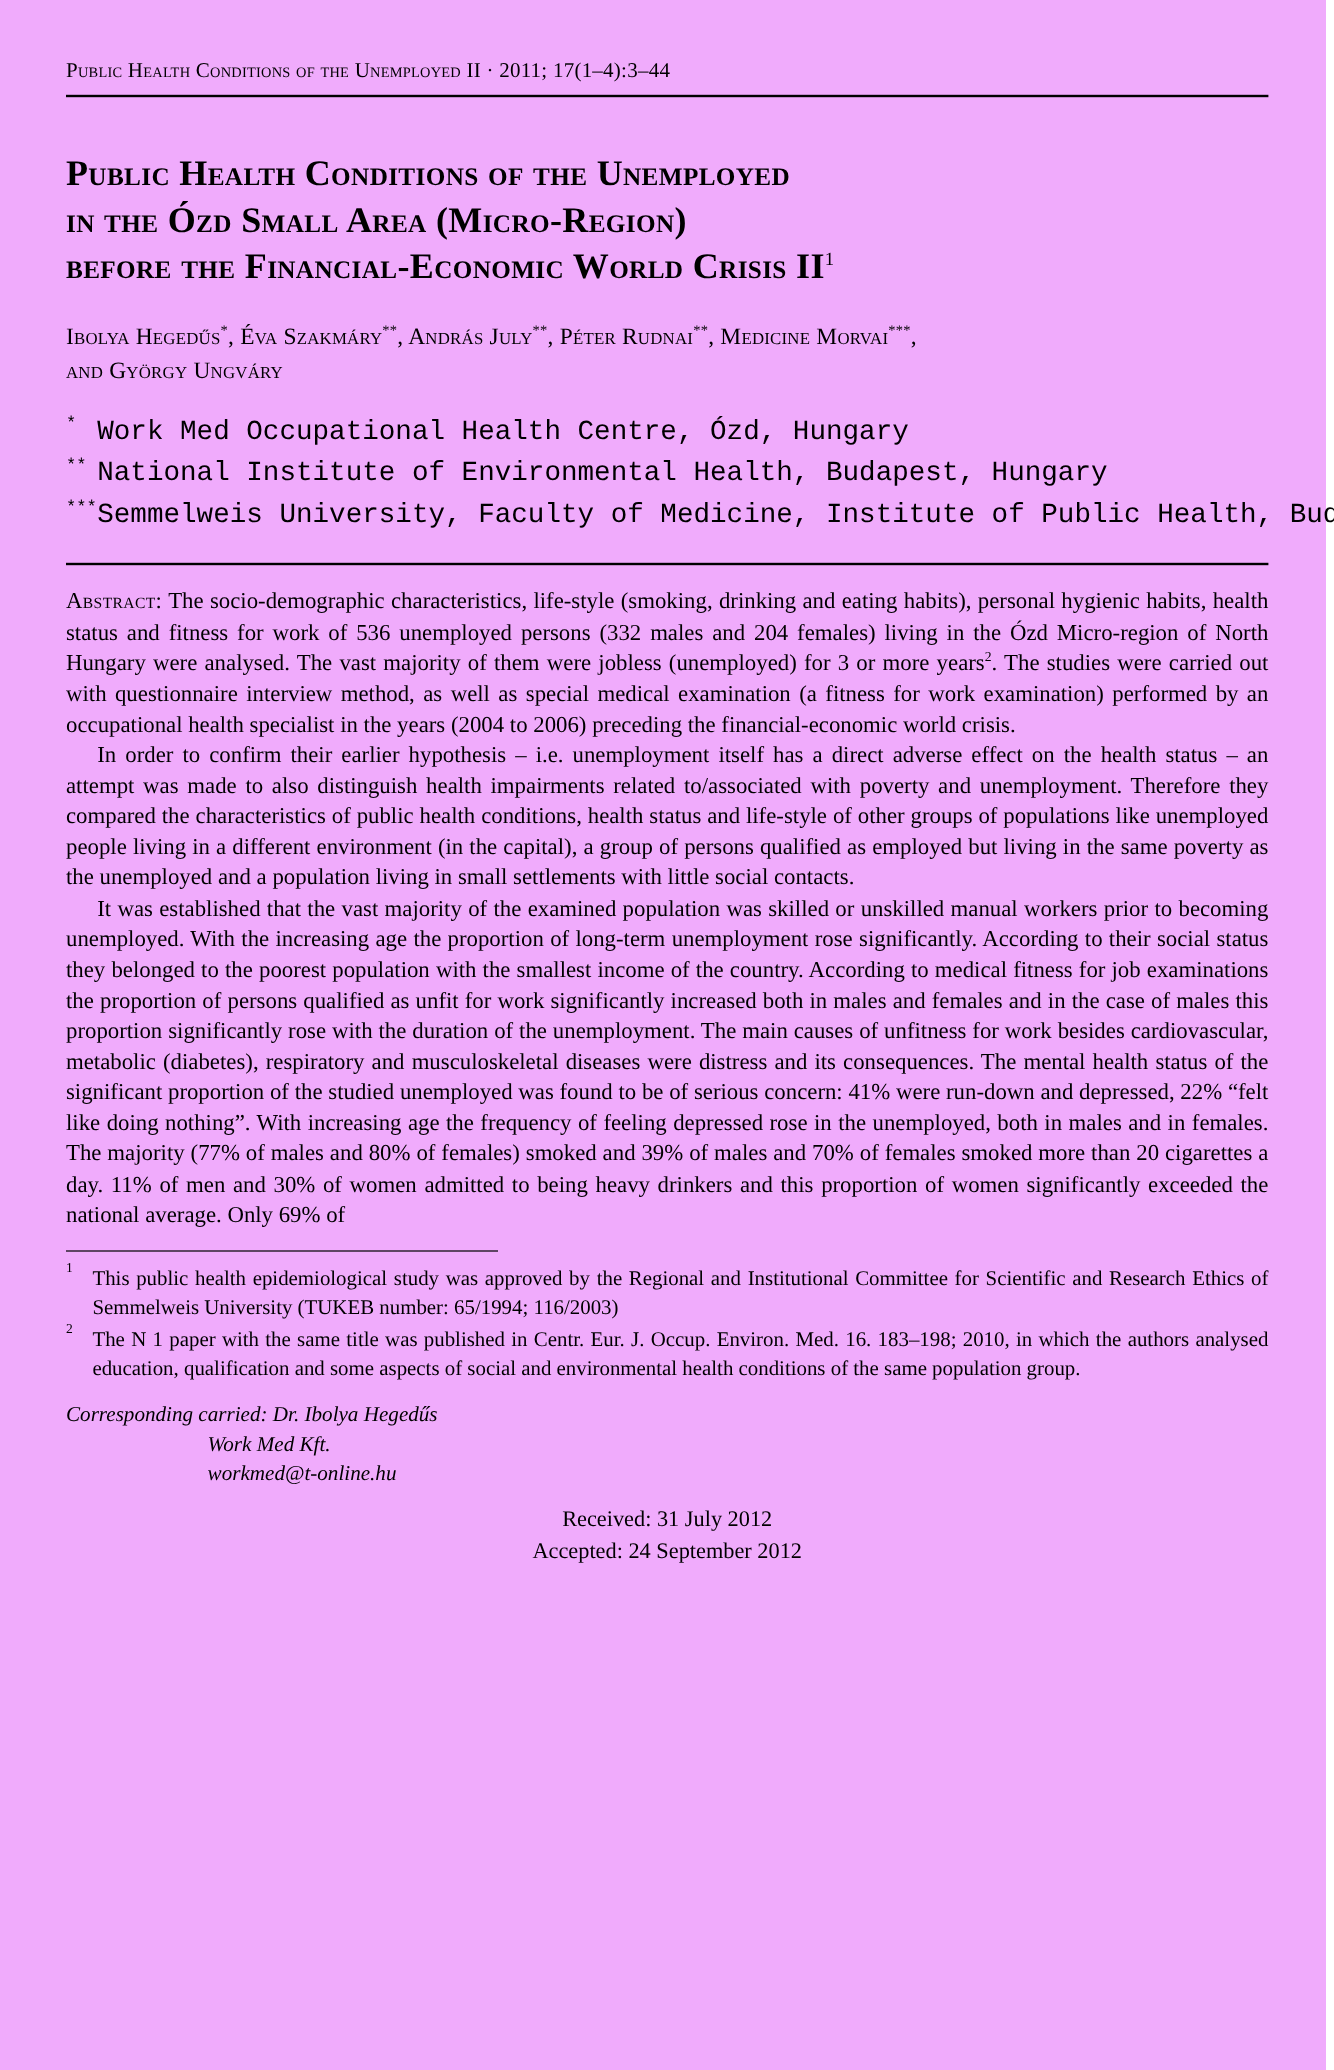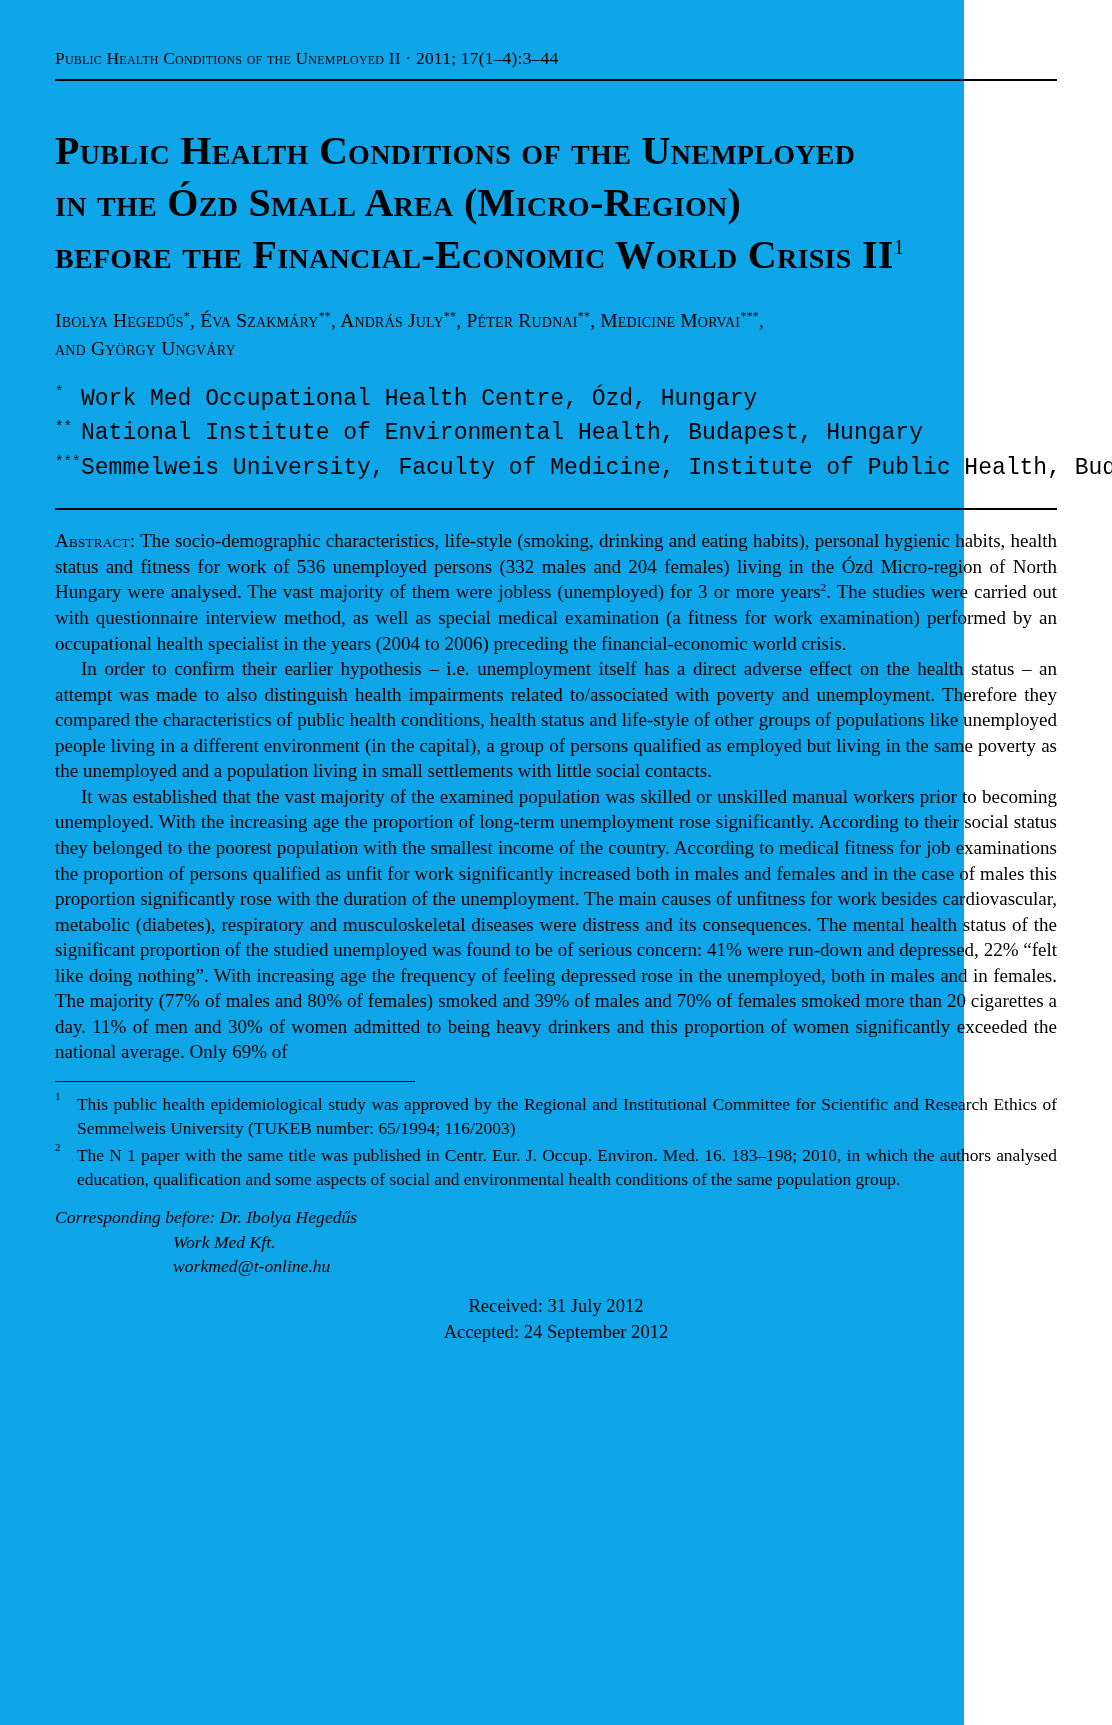--- a/index.html
+++ b/index.html
@@ -11,23 +11,23 @@
     width: 1112px;
     height: 1725px;
     font-family: "Liberation Serif", serif;
     color: #000000;
     position: relative;
     overflow: hidden;
   }
   .page {
     position: absolute;
     left: 0; top: 0;
-    width: 964px;
+    width: 1105px;
     height: 1725px;
-    background: #0ea5e9;
+    background: #f0abfc;
   }
   .content {
     position: absolute;
     left: 55px;
     top: 48px;
     width: 1002px;
   }
 
   
   .runhead {
@@ -39,21 +39,21 @@
   .sc { font-variant: small-caps; }
 
   .rule-top {
     border-top: 2.5px solid #000;
     margin-top: 2px;
     margin-bottom: 44px;
   }
 
   
   .title {
-    font-size: 40px;
+    font-size: 30px;
     line-height: 1.30;
     font-variant: small-caps;
     font-weight: bold;
     letter-spacing: 0.3px;
     margin-bottom: 26px;
   }
   .title sup {
     font-size: 0.52em;
     font-variant: normal;
     vertical-align: super;
@@ -195,21 +195,21 @@
     </div>
 
     <div class="fn-rule"></div>
 
     <div class="footnotes">
       <span class="fn"><span class="num">1</span><span>This public health epidemiological study was approved by the Regional and Institutional Committee for Scientific and Research Ethics of Semmelweis University (TUKEB number: 65/1994; 116/2003)</span></span>
       <span class="fn"><span class="num">2</span><span>The N 1 paper with the same title was published in Centr. Eur. J. Occup. Environ. Med. 16. 183–198; 2010, in which the authors analysed education, qualification and some aspects of social and environmental health conditions of the same population group.</span></span>
     </div>
 
     <div class="corresp">
-      <span class="first">Corresponding before: Dr. Ibolya Hegedűs</span>
+      <span class="first">Corresponding carried: Dr. Ibolya Hegedűs</span>
       <span class="ind">Work Med Kft.</span>
       <span class="ind">workmed@t-online.hu</span>
     </div>
 
     <div class="dates">
       <span>Received: 31 July 2012</span>
       <span>Accepted: 24 September 2012</span>
     </div>
 
   </div>

